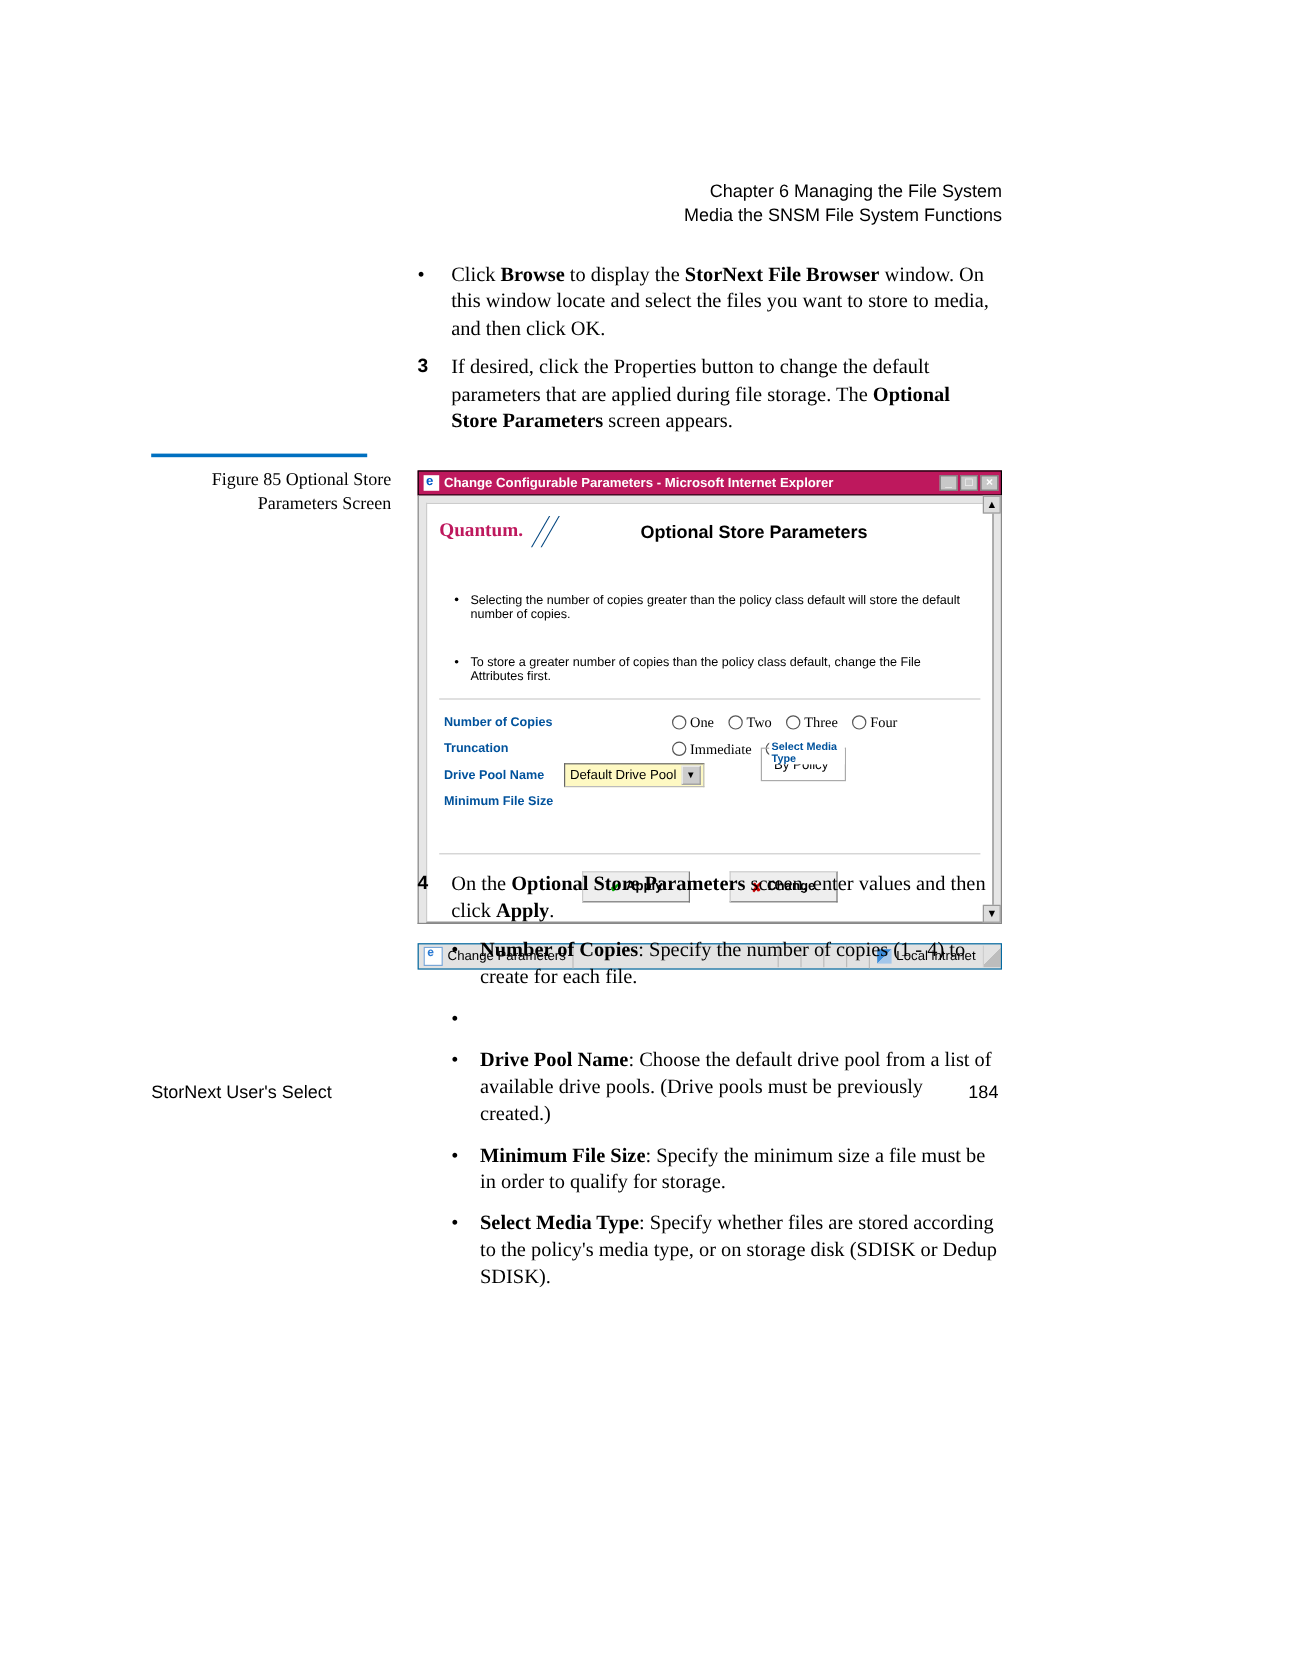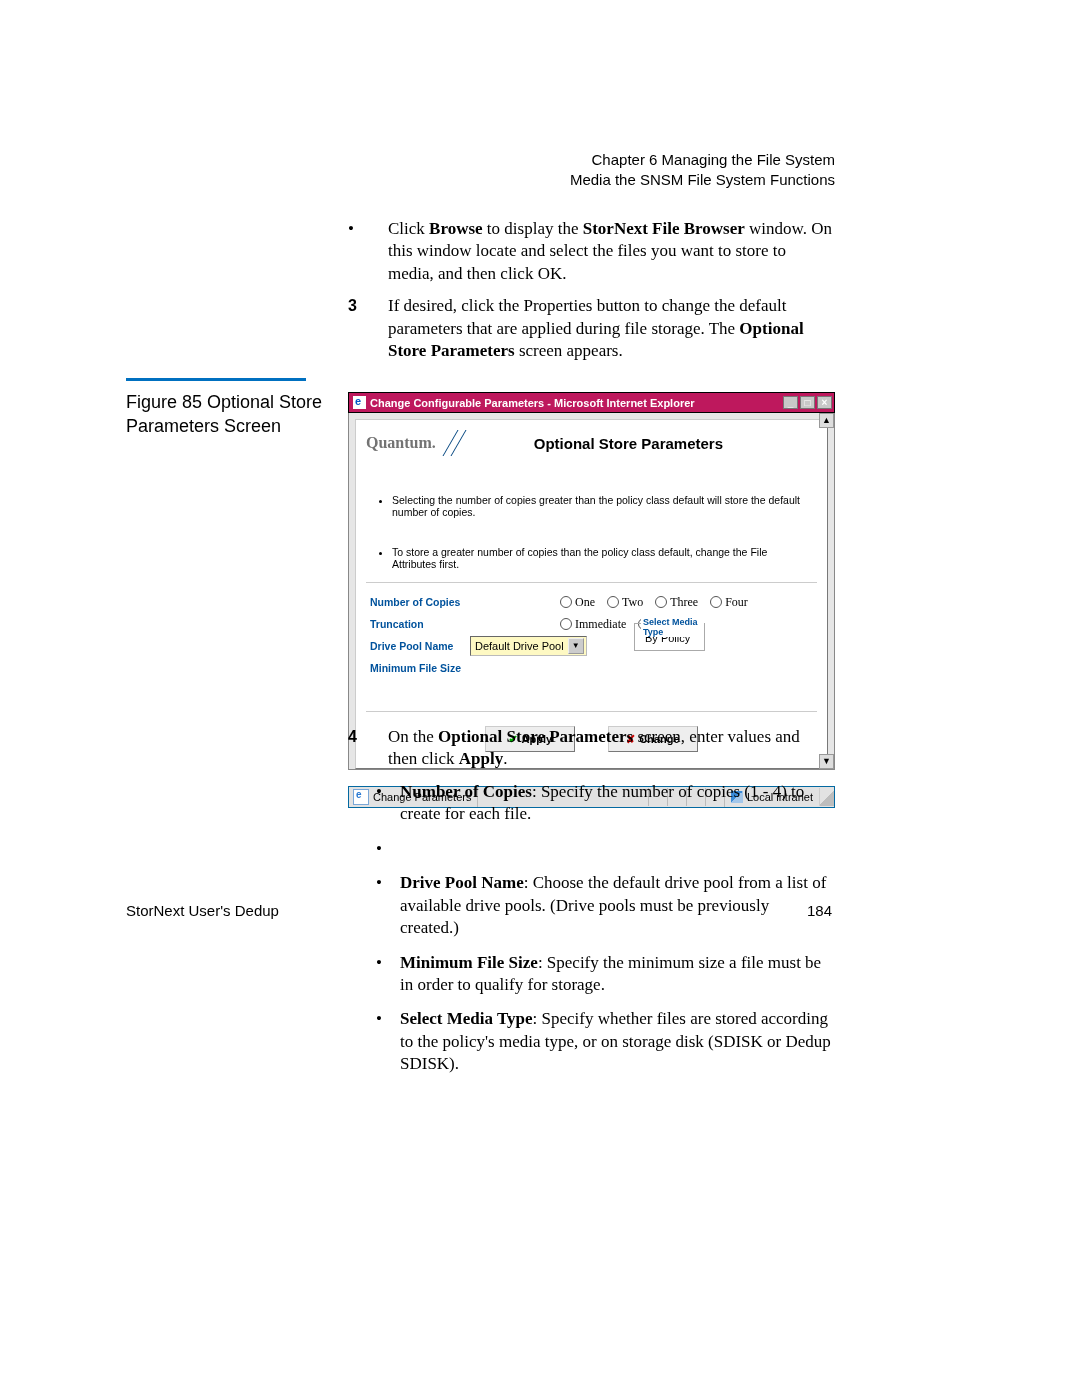--- a/index.html
+++ b/index.html
@@ -31,39 +31,40 @@
     top: 218px;
     font-size: 17px;
     line-height: 1.32;
   }
   .bullet-row, .num-row {
     display: flex;
     margin-bottom: 10px;
   }
   .bullet-row .mk { width: 28px; flex: 0 0 28px; }
   .num-row .mk { width: 28px; flex: 0 0 28px; font-weight: bold; font-family: Arial, Helvetica, sans-serif; font-size: 16px; }
-  .bullet-row .txt, .num-row .txt { flex: 1 1 auto; margin-left: 12px; }
+  .bullet-row .txt, .num-row .txt { flex: 1 1 auto; }
   .bold { font-weight: bold; }
 
   .side-rule {
     position: absolute;
     left: 126px;
     top: 378px;
     width: 180px;
     height: 3px;
     background: #0070c0;
   }
   .fig-caption {
     position: absolute;
     left: 126px;
     top: 390px;
     width: 200px;
-    font-family: Liberation Sans, sans-serif;
-    font-size: 18px;
+    font-family: Liberation Serif, serif;
+    font-size: 15px;
     line-height: 1.35;
+    text-align: right;
   }
 
   
   .shot {
     position: absolute;
     left: 348px;
     top: 392px;
     width: 487px;
     font-family: Arial, Helvetica, sans-serif;
   }
@@ -126,21 +127,21 @@
   }
   .brand-row {
     display: flex;
     align-items: center;
     height: 30px;
   }
   .brand {
     font-family: Georgia, serif;
     font-weight: bold;
     font-size: 16px;
-    color: #737373;
+    color: #be185d;
   }
   .slash {
     width: 30px; height: 26px;
     margin-left: 4px;
     position: relative;
   }
   .slash::before, .slash::after {
     content: "";
     position: absolute;
     top: 0; height: 100%;
@@ -455,16 +456,16 @@
     <div class="sub-bullet">
       <div class="mk">•</div>
       <div class="txt"><span class="bold">Minimum File Size</span>: Specify the minimum size a file must be in order to qualify for storage.</div>
     </div>
     <div class="sub-bullet">
       <div class="mk">•</div>
       <div class="txt"><span class="bold">Select Media Type</span>: Specify whether files are stored according to the policy's media type, or on storage disk (SDISK or Dedup SDISK).</div>
     </div>
   </div>
 
-  <div class="footer-left">StorNext User's Dedup</div>
+  <div class="footer-left">StorNext User's Select</div>
   <div class="footer-right">184</div>
 
 </div>
 
 </body></html>

